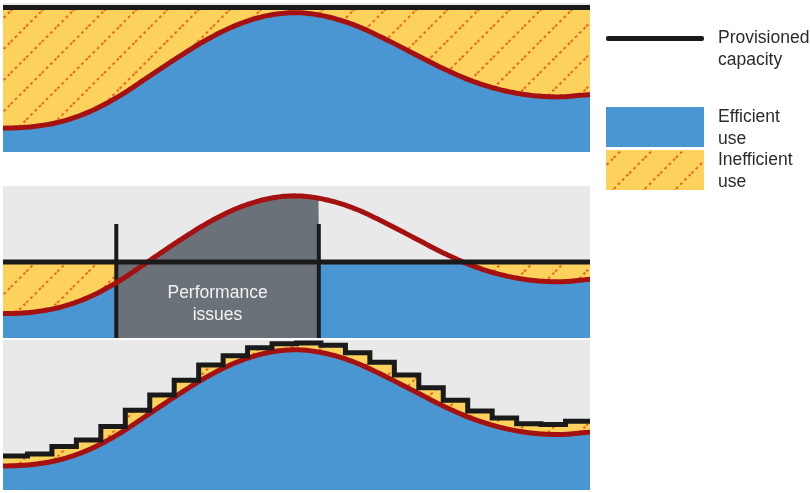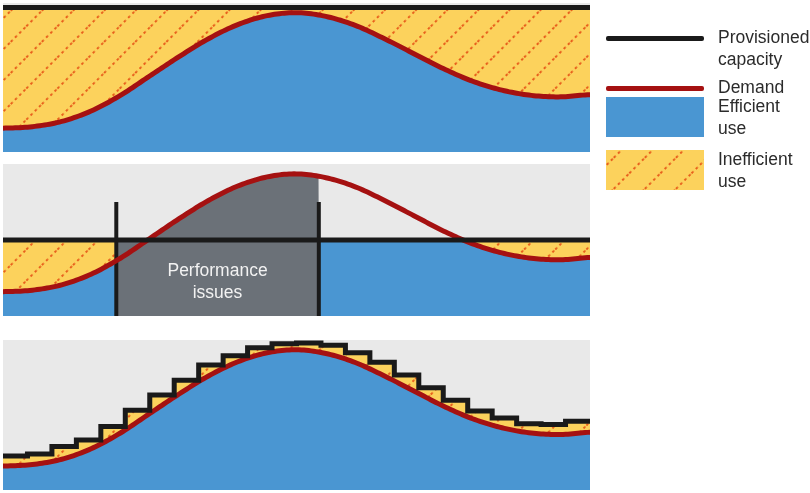--- a/index.html
+++ b/index.html
@@ -6,29 +6,29 @@
   body{
     width:810px;height:493px;
     background:#ffffff;
     font-family:"Liberation Sans", sans-serif;
     overflow:hidden;
     position:relative;
   }
   .canvas{position:absolute;left:0;top:0;width:810px;height:493px;}
   .panel{position:absolute;left:3px;width:587px;}
   #panel-1{top:3px;height:149px;}
-  #panel-2{top:164px;height:152px;}
+  #panel-2{top:186px;height:152px;}
   #panel-3{top:340px;height:150px;}
   .panel svg{display:block;width:100%;height:100%;}
 
   .legend{position:absolute;left:606px;top:0;width:204px;height:493px;}
   .legend-row{position:absolute;left:0;display:flex;align-items:flex-start;}
   #legend-row-0{top:26px;}
   #legend-row-1{top:76px;}
-  #legend-row-2{top:95px;}
+  #legend-row-2{top:105px;}
   #legend-row-3{top:148px;}
 
   .swatch-line{width:98px;margin-top:10px;flex:0 0 auto;}
   .swatch-line.black{height:5px;background:#1a1a1a;border-radius:2px;}
   .swatch-line.red{height:5px;background:#a51111;border-radius:2px;}
   .swatch-box{width:98px;height:40px;flex:0 0 auto;margin-top:2px;}
   .swatch-box.blue{background:#4a96d2;}
   .swatch-box.hatch{background:#fcd25c;}
   .legend-label{
     margin-left:14px;
@@ -118,24 +118,20 @@
   </div>
 
   <div class="legend">
 
     <div class="legend-row" id="legend-row-0">
       <div class="swatch-line black"></div>
       <div class="legend-label">Provisioned
 capacity</div>
     </div>
 
-    <div class="legend-row" id="legend-row-1">
-      <div class="swatch-line red"></div>
-      <div class="legend-label">Demand</div>
-    </div>
 
     <div class="legend-row" id="legend-row-2">
       <div class="swatch-box blue"></div>
       <div class="legend-label">Efficient
 use</div>
     </div>
 
     <div class="legend-row" id="legend-row-3">
       <div class="swatch-box hatch">
         <svg width="98" height="40" style="display:block">

